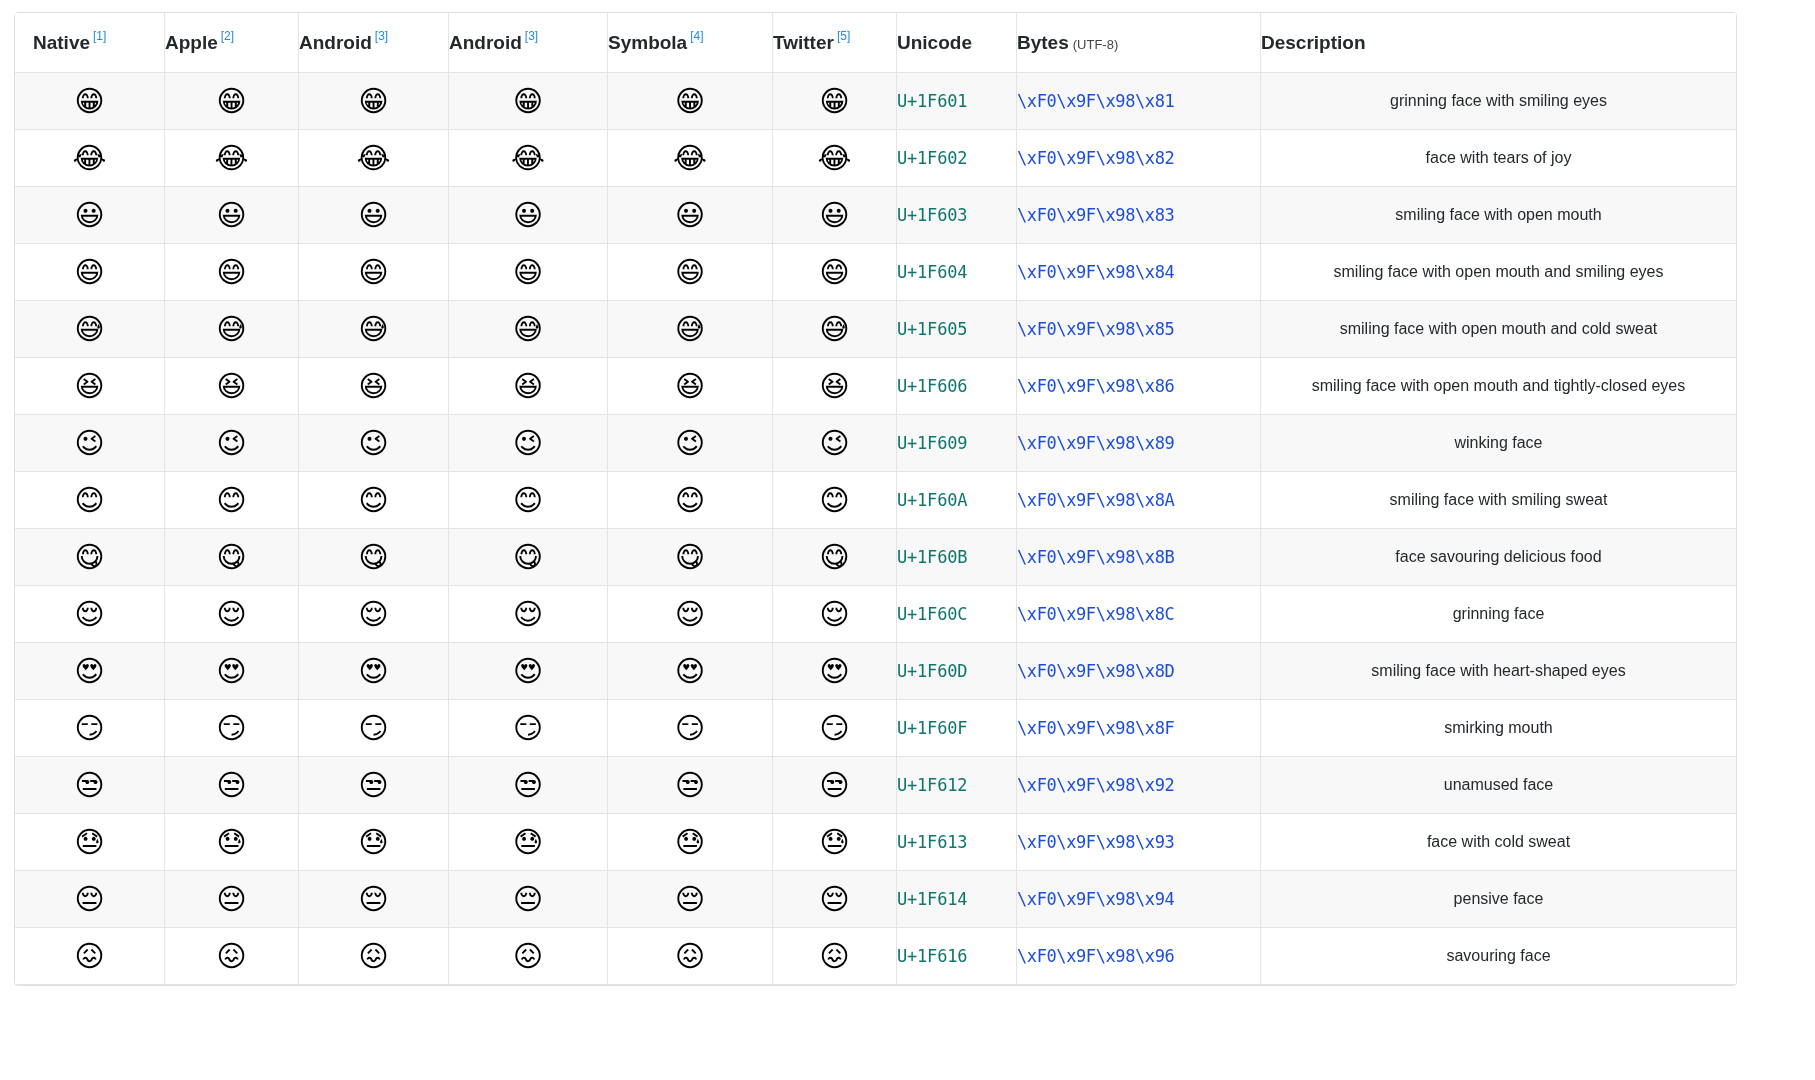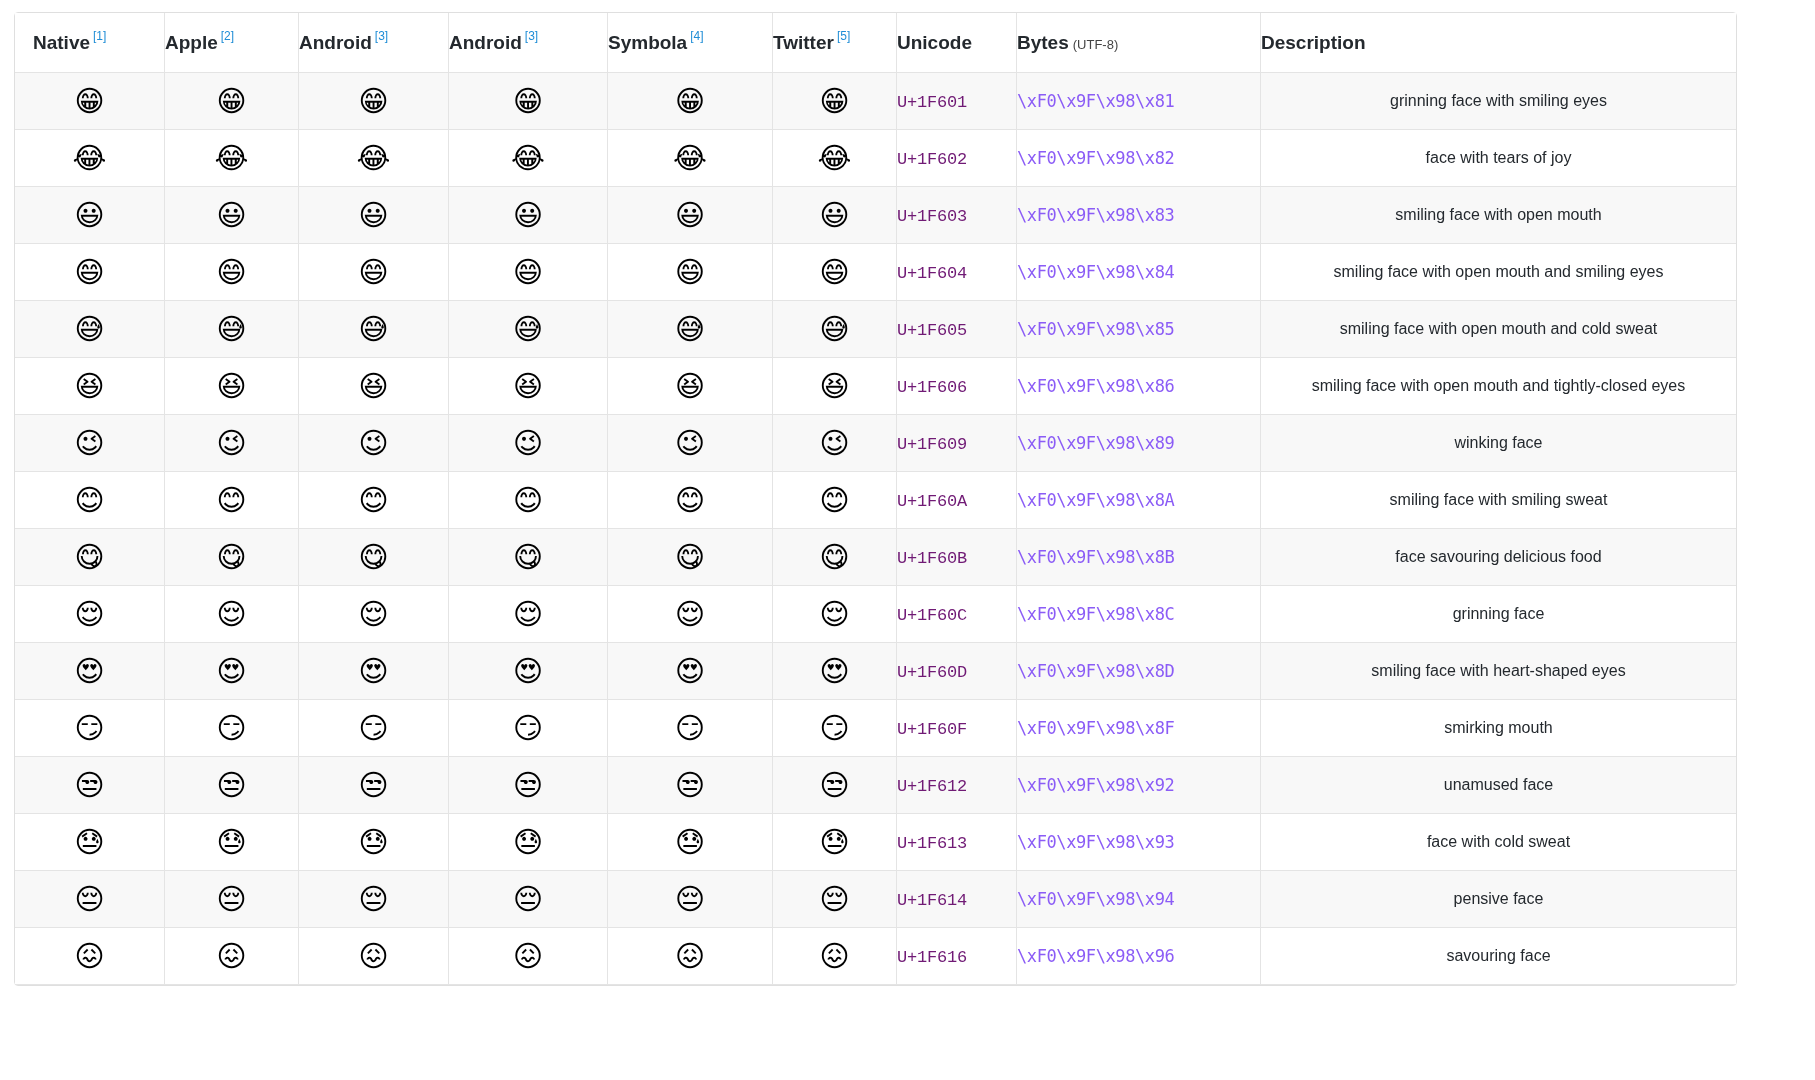--- a/index.html
+++ b/index.html
@@ -98,29 +98,28 @@
 
   td.cell-unicode {
     padding-left: 16px;
     font-size: 17px;
     color: #1f8dd6;
     font-family: "DejaVu Sans Mono", monospace;
     letter-spacing: -0.2px;
     white-space: nowrap;
   }
   td.cell-unicode a {
-    color: #701a75;
+    color: #0f766e;
     text-decoration: none;
-    font-family: Liberation Mono, monospace;
   }
 
   td.cell-bytes {
     padding-left: 16px;
     font-size: 17px;
-    color: #8b5cf6;
+    color: #1d4ed8;
     font-family: "DejaVu Sans Mono", monospace;
     letter-spacing: -0.4px;
     white-space: nowrap;
   }
 
   td.cell-desc {
     padding-left: 16px;
     font-size: 16px;
     color: #24292e;
     white-space: nowrap;

